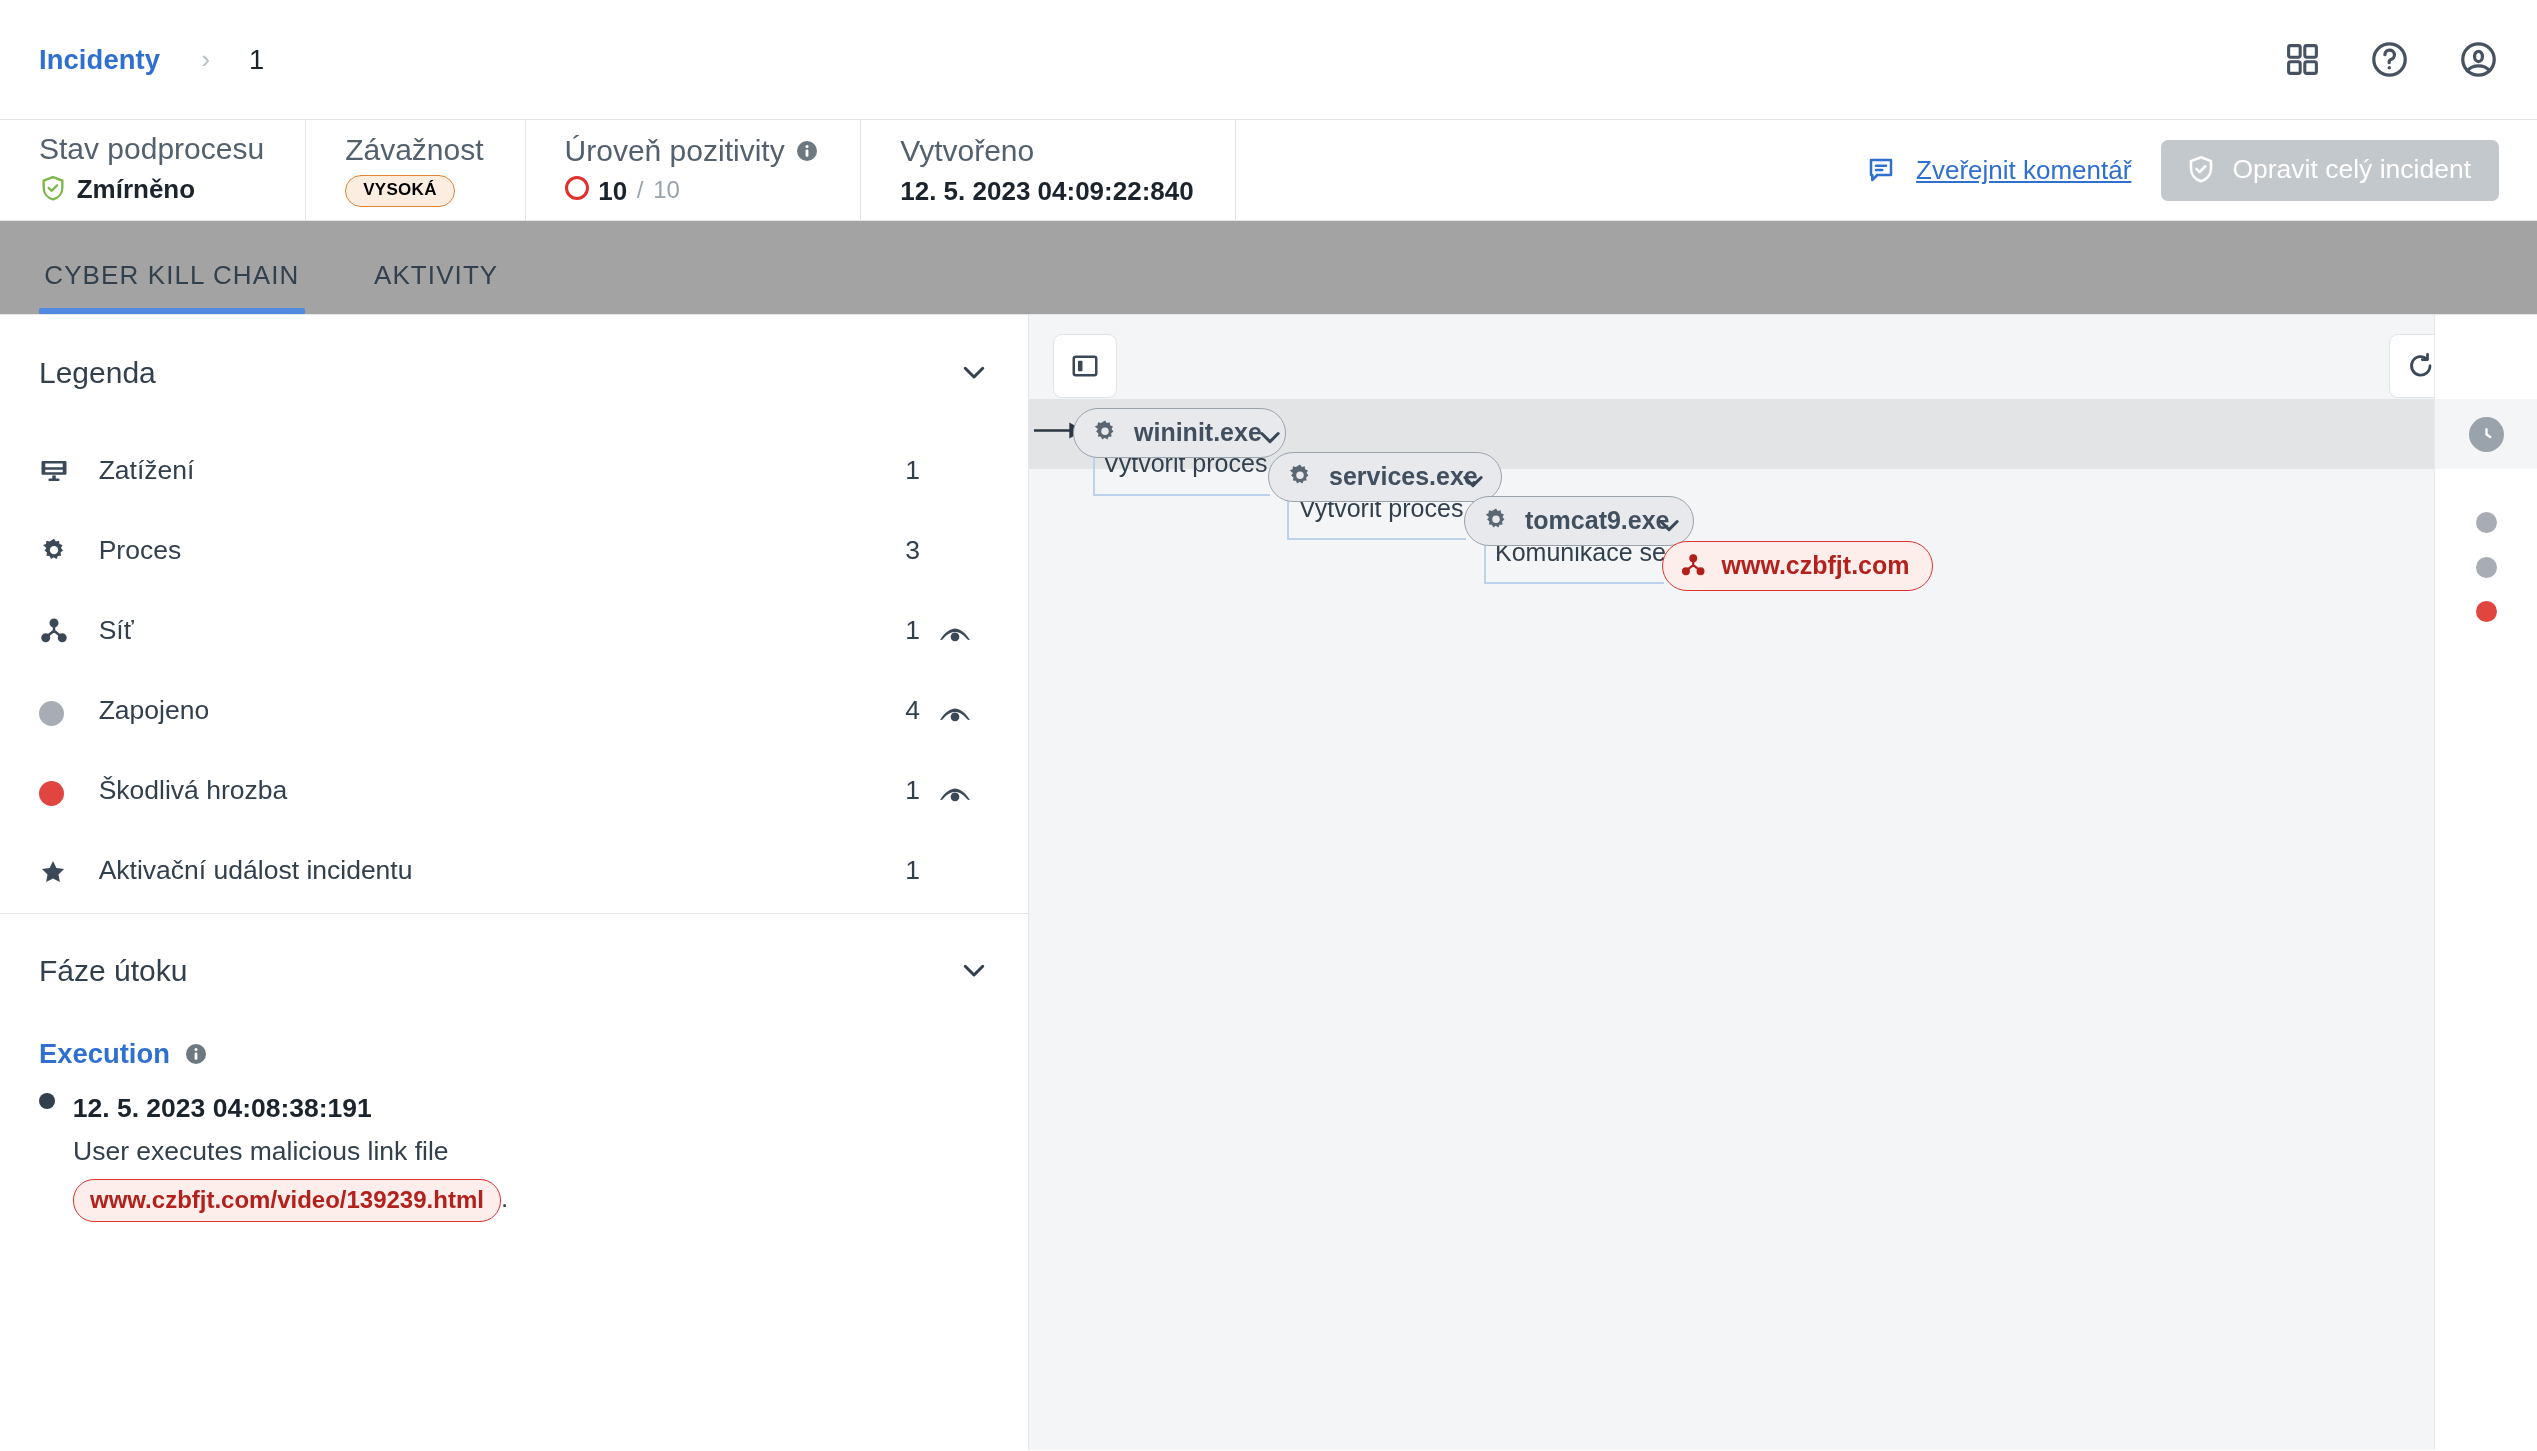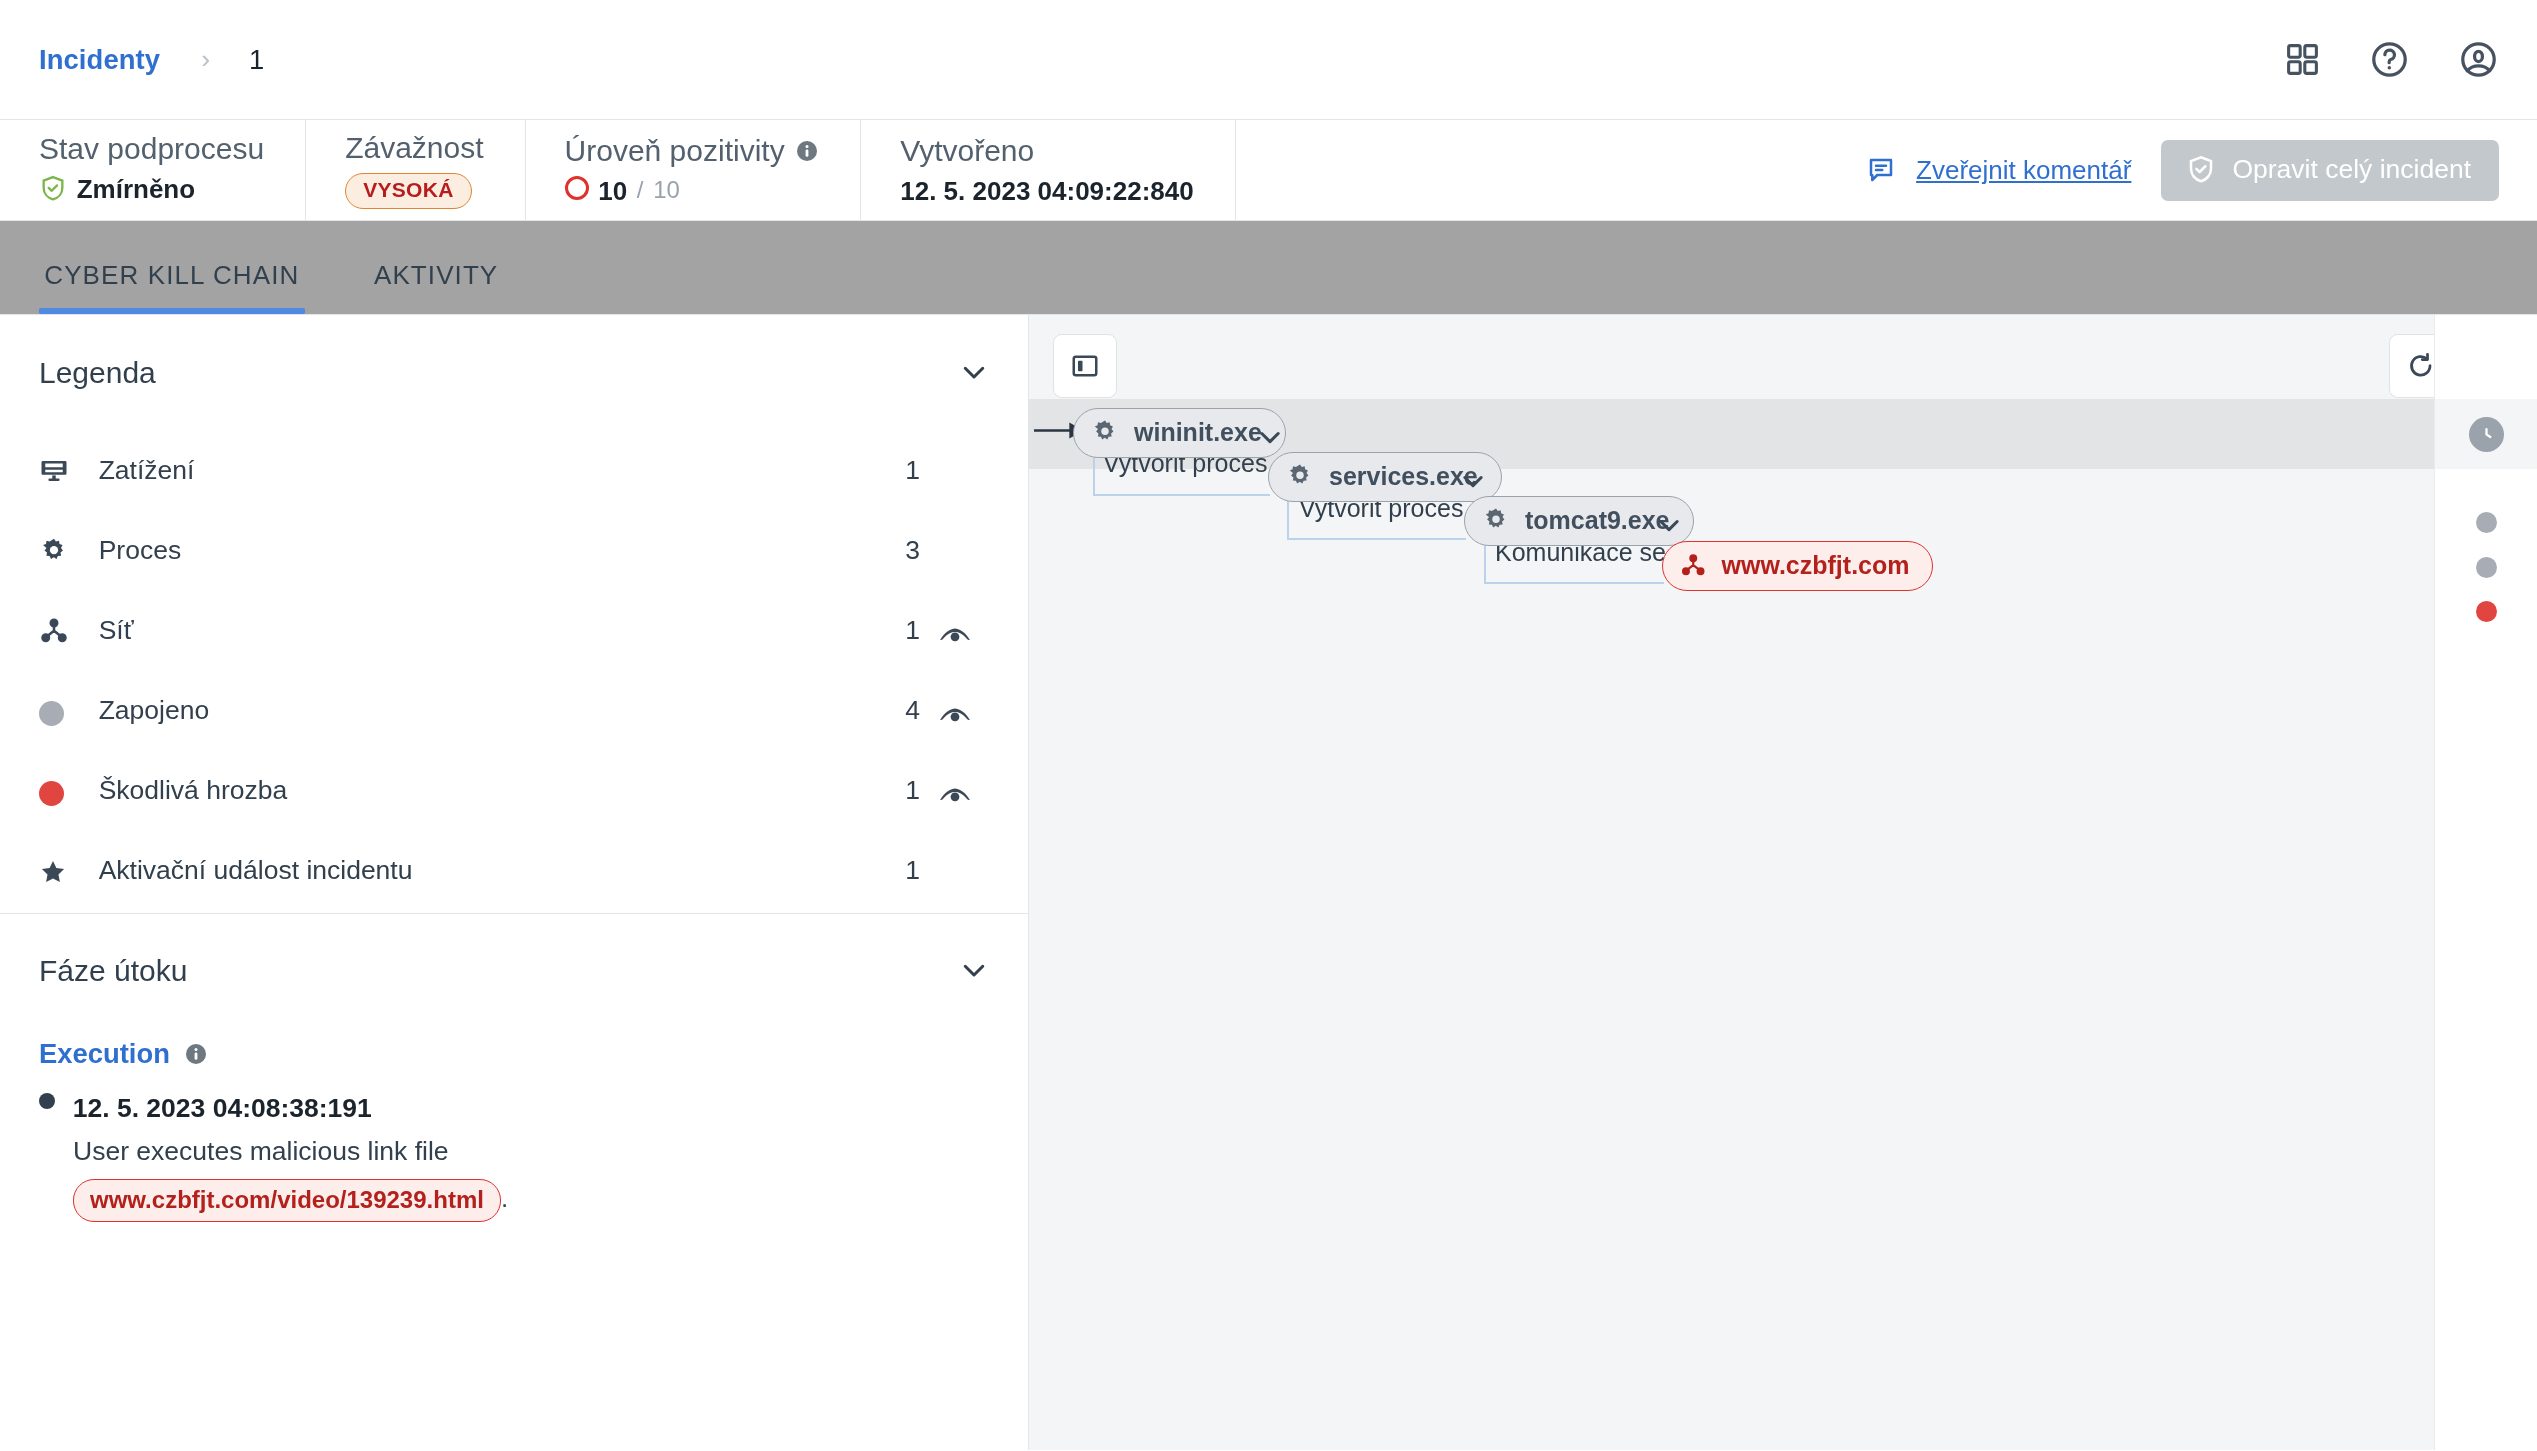--- a/index.html
+++ b/index.html
@@ -52,22 +52,22 @@
     font-size: 30px; color: #53606d; margin-bottom: 8px;
     display: flex; align-items: center; gap: 10.6px; white-space: nowrap;
   }
   .stat-value {
     font-size: 26px; font-weight: 700; color: #1b242d;
     display: flex; align-items: flex-start; gap: 9.7px; white-space: nowrap;
   }
   .stat-value.link { color: #2f6fd0; }
   .sev-pill {
     display: inline-block;
-    border: 1.8px solid #e08434; background: #fbeee1; color: #b91c1c;
-    border-radius: 26.5px; font-size: 21px; font-weight: 700;
+    border: 1.8px solid #e08434; background: #fbeee1; color: #000000;
+    border-radius: 26.5px; font-size: 17px; font-weight: 700;
     padding: 4.4px 17px 6.2px; letter-spacing: 0.3px;
   }
   .pos-num { font-size: 26px; font-weight: 700; color: #1b242d; }
   .pos-den { font-size: 24px; font-weight: 400; color: #9aa3ab; }
   .ring-red {
     width: 24px; height: 24px; border-radius: 50%;
     border: 3.5px solid #e0312d; display: inline-block;
   }
   .statusbar-actions {
     margin-left: auto; display: flex; align-items: center; gap: 30px;

